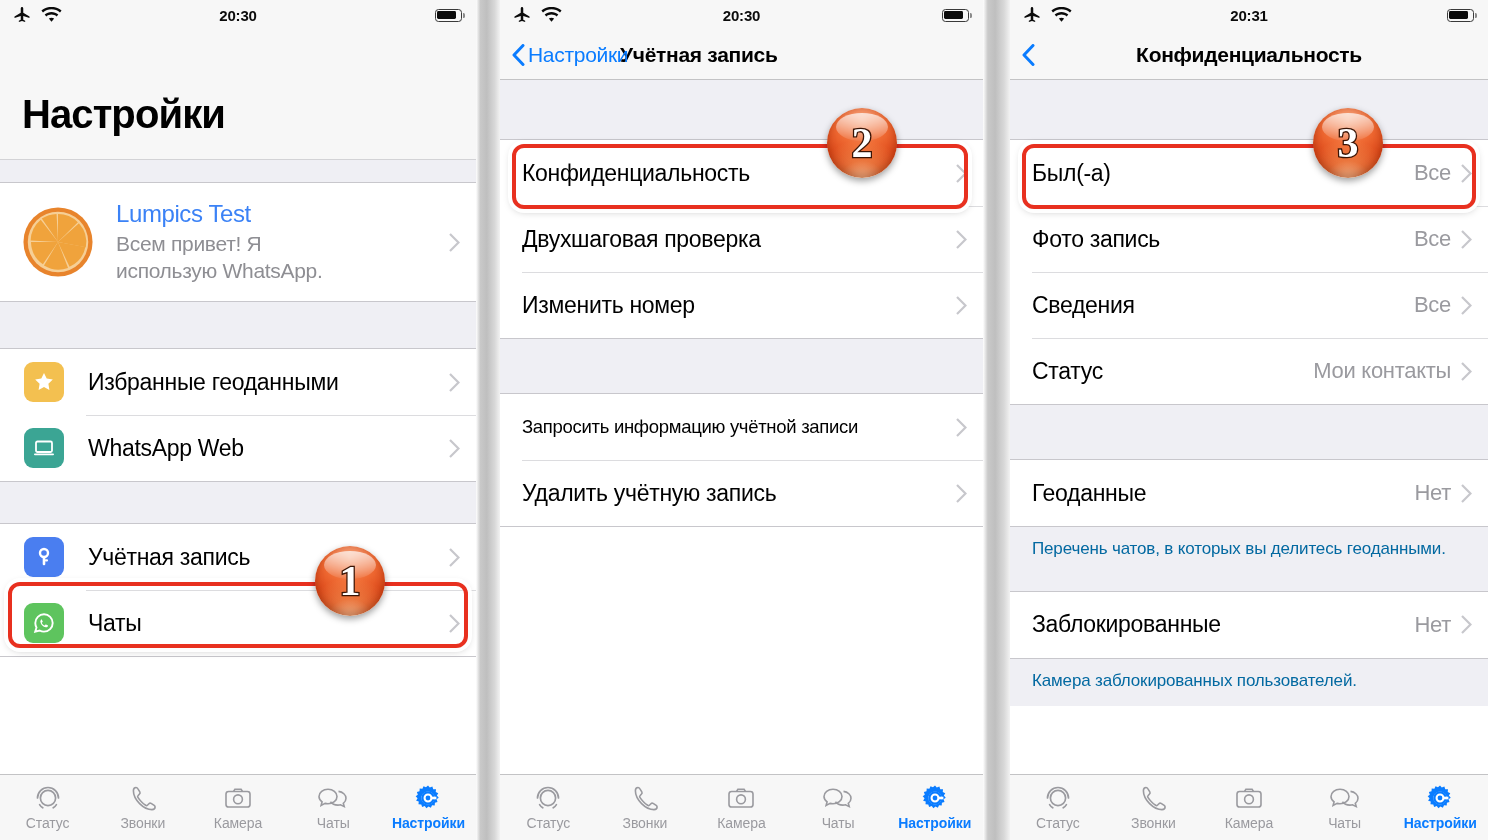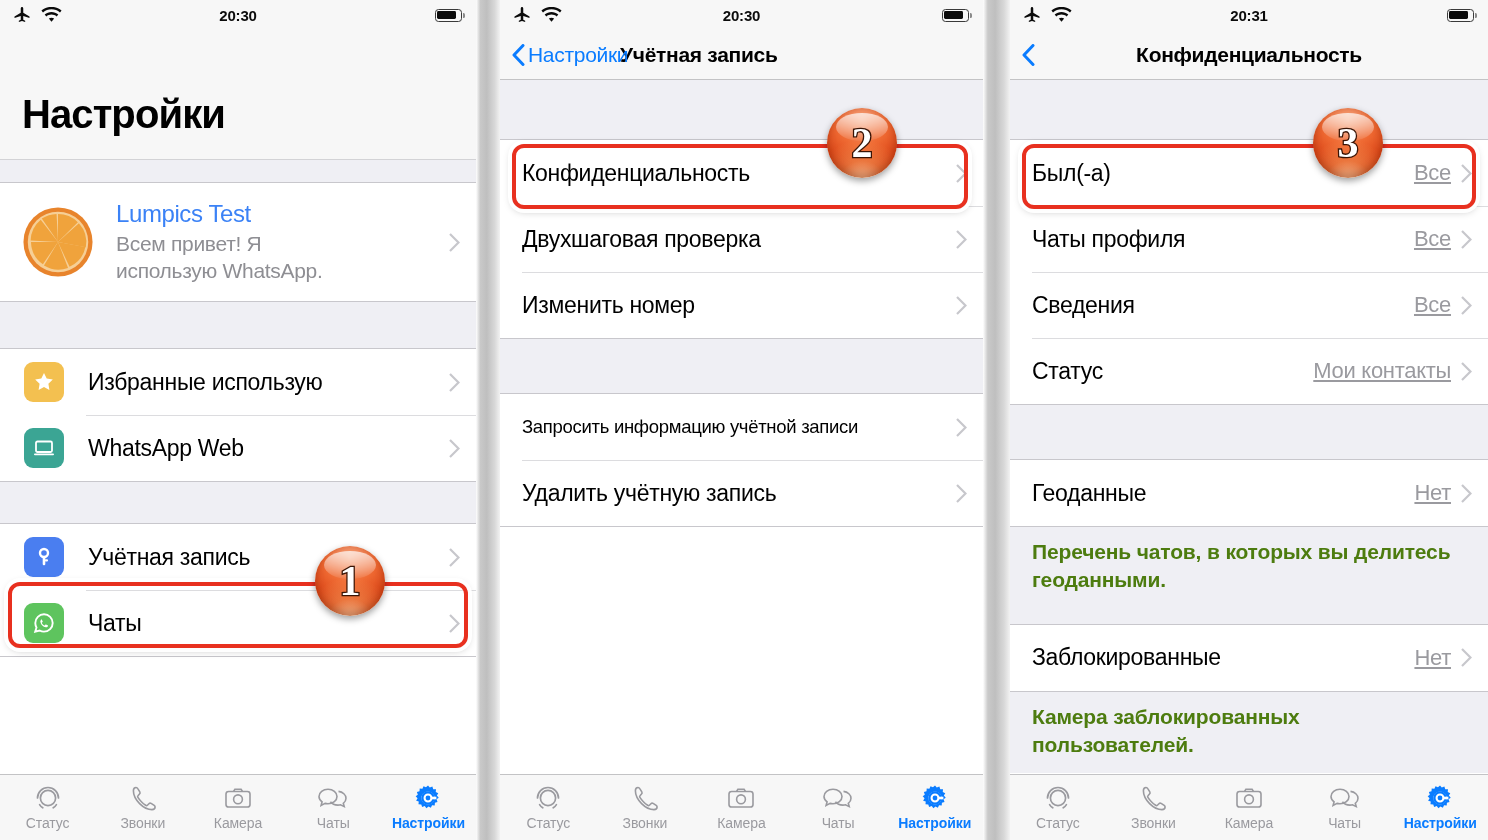--- a/index.html
+++ b/index.html
@@ -98,42 +98,42 @@
     min-height: 66px;
     cursor: pointer;
   }
   .row + .row::before {
     content: ""; position: absolute; left: 22px; right: 0; top: 0; height: 1px; background: #dcdcdf;
   }
   .row.with-icon { padding-left: 24px; }
   .row.with-icon + .row.with-icon::before { left: 86px; }
   .row-label { font-size: 23px; color: #000; letter-spacing: -0.3px; flex: 1 1 auto; }
   .row-label.sm { font-size: 18.5px; }
-  .row-value { font-size: 22px; color: #9a9a9f; letter-spacing: -0.3px; margin-right: 10px; white-space: nowrap; text-decoration: underline; }
+  .row-value { font-size: 22px; color: #9a9a9f; letter-spacing: -0.3px; margin-right: 10px; white-space: nowrap; }
   .chev {
     width: 11px; height: 19px; margin-right: 16px; flex: 0 0 auto;
   }
 
   
   .appicon {
     width: 40px; height: 40px; border-radius: 9px; margin-right: 24px;
     flex: 0 0 auto; display: flex; align-items: center; justify-content: center;
   }
 
   
   .profrow { display: flex; align-items: center; padding: 16px 0 16px 22px; background: #fff; min-height: 118px; cursor: pointer; }
   .avatar { width: 72px; height: 72px; border-radius: 50%; margin-right: 22px; flex: 0 0 auto; }
   .prof-text { flex: 1 1 auto; }
   .prof-name { font-size: 24px; color: #3b82f6; letter-spacing: -0.4px; margin-bottom: 2px; }
   .prof-status { font-size: 21px; color: #8e8e93; line-height: 1.3; letter-spacing: -0.3px; max-width: 250px; }
 
   
   .footnote {
-    background: #efeff4; color: #4d7c0f; font-size: 21px; line-height: 1.33;
-    padding: 11px 26px 14px 22px; letter-spacing: -0.15px; font-weight: bold;
+    background: #efeff4; color: #0369a1; font-size: 17px; line-height: 1.33;
+    padding: 11px 26px 14px 22px; letter-spacing: -0.15px;
   }
 
   
   .tabbar {
     position: absolute; left: 0; right: 0; bottom: 0; height: 66px;
     background: #f7f7f7; border-top: 1px solid #c3c3c5;
     display: flex; align-items: center;
   }
   .tab { flex: 1 1 0; display: flex; flex-direction: column; align-items: center; gap: 3px; cursor: pointer; }
   .tab-lbl { font-size: 14px; color: #9a9a9f; letter-spacing: -0.1px; }
@@ -234,21 +234,21 @@
 
     <div class="spacer" style="height:46px"></div>
 
     <div class="group">
       <div class="row with-icon">
         <div class="appicon" style="background:#f3c050">
           <svg width="24" height="24" viewBox="0 0 24 24">
               <path d="M12 3l2.7 5.6 6.1.9-4.4 4.3 1 6.1-5.4-2.9-5.4 2.9 1-6.1L3.2 9.5l6.1-.9z" fill="#fff"></path>
             </svg>
         </div>
-        <div class="row-label">Избранные использую</div>
+        <div class="row-label">Избранные геоданными</div>
         <svg class="chev" viewBox="0 0 11 19">
             <polyline points="1,1 9.5,9.5 1,18" fill="none" stroke="#c7c7cc" stroke-width="2.2"></polyline>
           </svg>
       </div>
       <div class="row with-icon">
         <div class="appicon" style="background:#3ba594">
           <svg width="26" height="26" viewBox="0 0 26 26">
               <rect x="5" y="6.5" width="16" height="10.5" rx="1.4" fill="none" stroke="#fff" stroke-width="1.8"></rect>
               <rect x="3" y="18.4" width="20" height="1.8" rx="0.9" fill="#fff"></rect>
             </svg>
@@ -501,21 +501,21 @@
 
     <div class="group">
       <div class="row">
         <div class="row-label">Был(-а)</div>
         <div class="row-value">Все</div>
         <svg class="chev" viewBox="0 0 11 19">
             <polyline points="1,1 9.5,9.5 1,18" fill="none" stroke="#c7c7cc" stroke-width="2.2"></polyline>
           </svg>
       </div>
       <div class="row">
-        <div class="row-label">Чаты профиля</div>
+        <div class="row-label">Фото запись</div>
         <div class="row-value">Все</div>
         <svg class="chev" viewBox="0 0 11 19">
             <polyline points="1,1 9.5,9.5 1,18" fill="none" stroke="#c7c7cc" stroke-width="2.2"></polyline>
           </svg>
       </div>
       <div class="row">
         <div class="row-label">Сведения</div>
         <div class="row-value">Все</div>
         <svg class="chev" viewBox="0 0 11 19">
             <polyline points="1,1 9.5,9.5 1,18" fill="none" stroke="#c7c7cc" stroke-width="2.2"></polyline>

